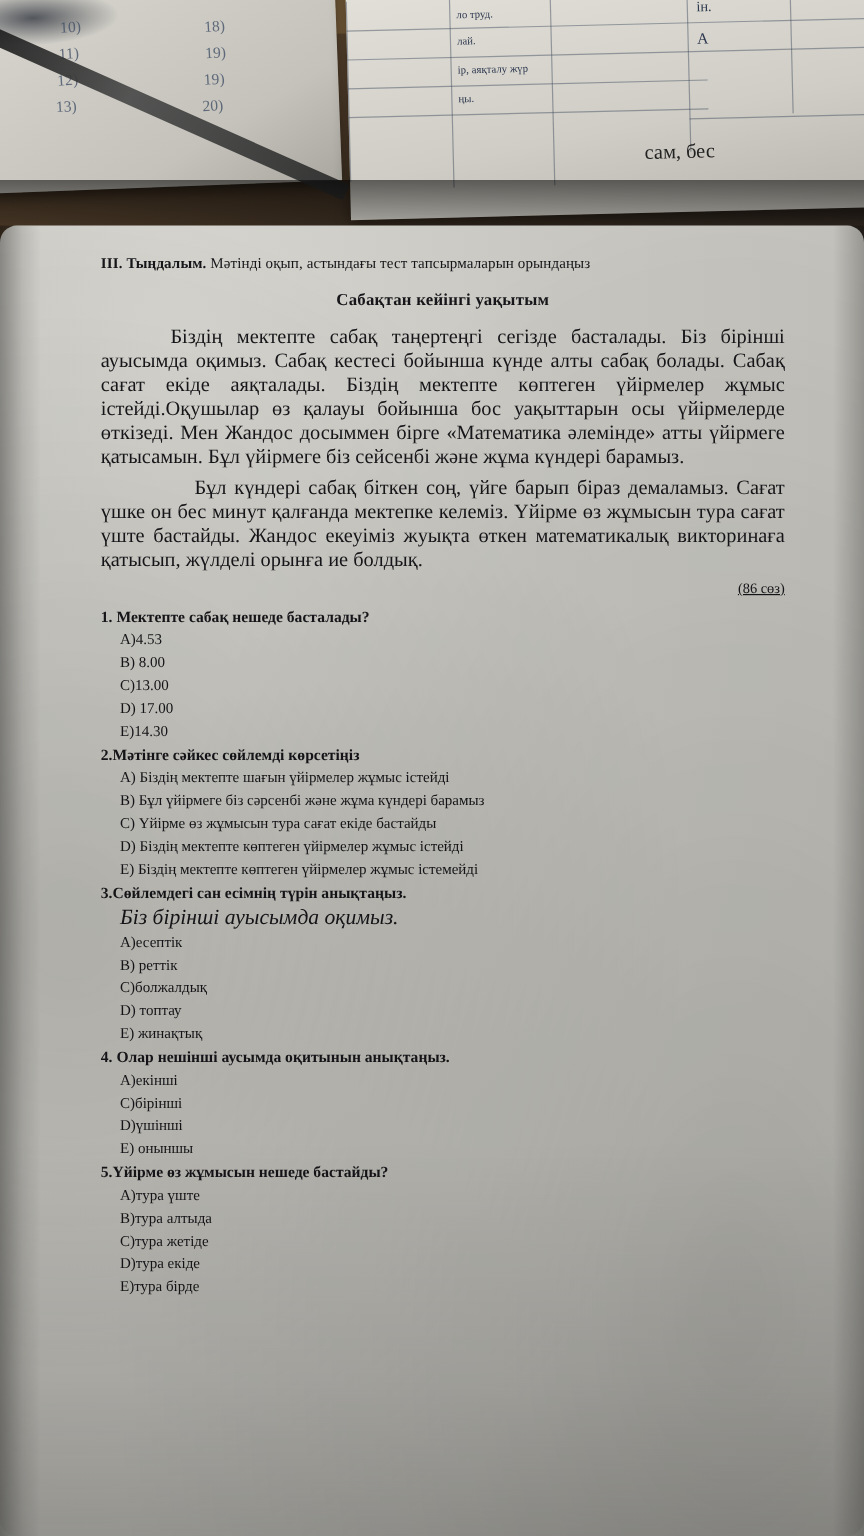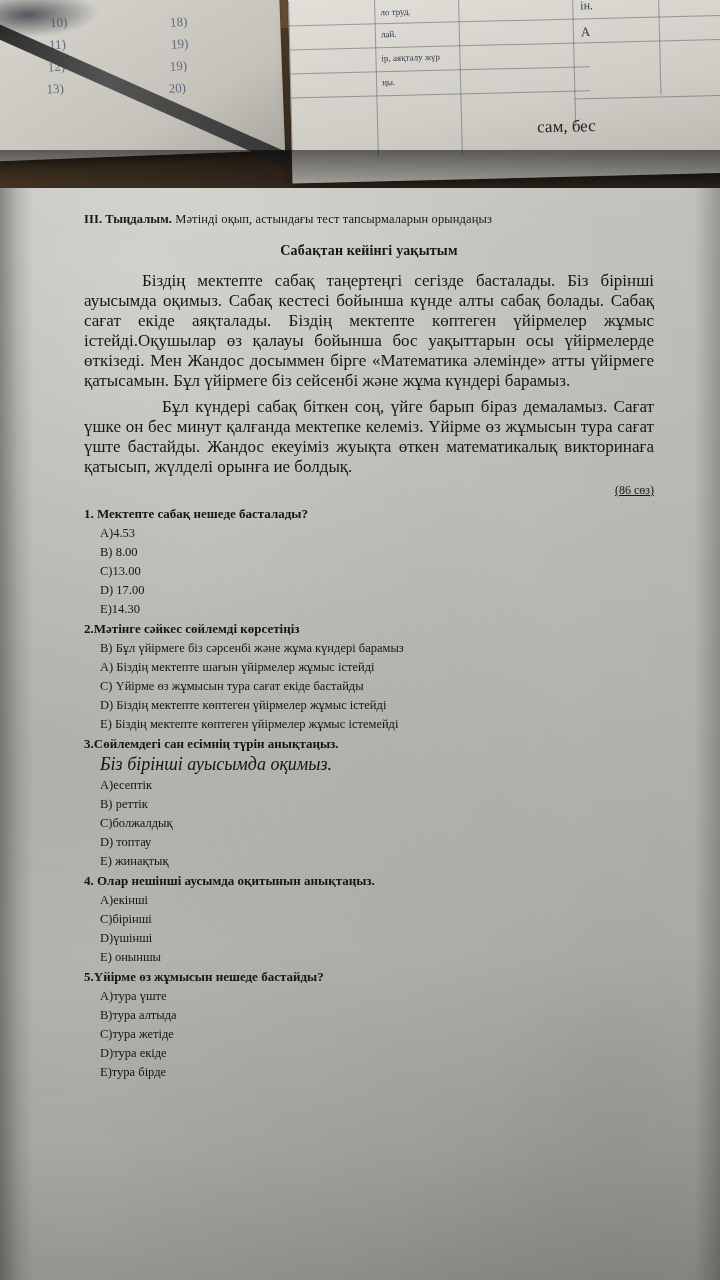--- a/index.html
+++ b/index.html
@@ -97,20 +97,21 @@
     background: linear-gradient(180deg, rgba(0,0,0,.55) 0%, rgba(0,0,0,.15) 55%, rgba(0,0,0,0) 100%);
   }
 
   
   .page-sheet {
     position: absolute;
     left: 0; top: 188px;
     width: 720px; height: 1092px;
     background:
       radial-gradient(ellipse at 20% 10%, #d6d5cf 0%, #c8c7c1 40%, #bdbcb6 100%);
+    border-radius: 14px;
   }
   .page-sheet::after {
     content: "";
     position: absolute;
     left: 0; bottom: 0; width: 720px; height: 330px;
     background: linear-gradient(180deg, rgba(0,0,0,0) 0%, rgba(0,0,0,.10) 60%, rgba(0,0,0,.22) 100%);
     pointer-events: none;
   }
   .gutter-left {
     position: absolute;
@@ -256,22 +257,22 @@
       </div>
       <div class="opt">A)4.53</div>
       <div class="opt">B) 8.00</div>
       <div class="opt">C)13.00</div>
       <div class="opt">D) 17.00</div>
       <div class="opt">E)14.30</div>
 
       <div class="q">
         <span>2.</span><span>Мәтінге сәйкес сөйлемді көрсетіңіз</span>
       </div>
+      <div class="opt">А) Біздің мектепте шағын үйірмелер жұмыс істейді</div>
       <div class="opt">В) Бұл үйірмеге біз сәрсенбі және жұма күндері барамыз</div>
-      <div class="opt">А) Біздің мектепте шағын үйірмелер жұмыс істейді</div>
       <div class="opt">С) Үйірме өз жұмысын тура сағат екіде бастайды</div>
       <div class="opt">D)  Біздің мектепте көптеген үйірмелер жұмыс істейді</div>
       <div class="opt">Е) Біздің мектепте көптеген үйірмелер жұмыс істемейді</div>
 
       <div class="q">
         <span>3.</span><span>Сөйлемдегі сан есімнің түрін анықтаңыз.</span>
       </div>
       <div class="q-sub-italic">Біз бірінші ауысымда оқимыз.</div>
       <div class="opt">А)есептік</div>
       <div class="opt">В) реттік</div>

